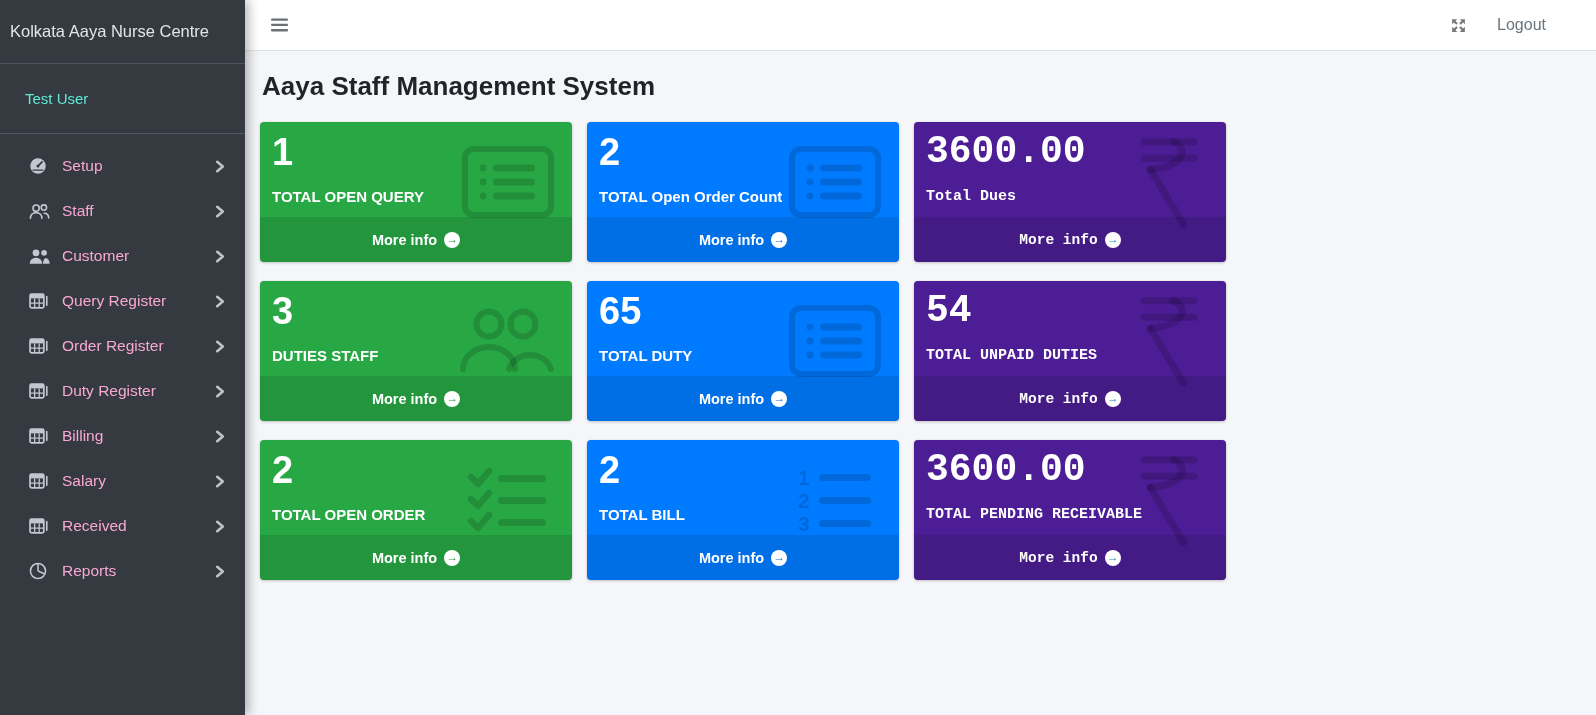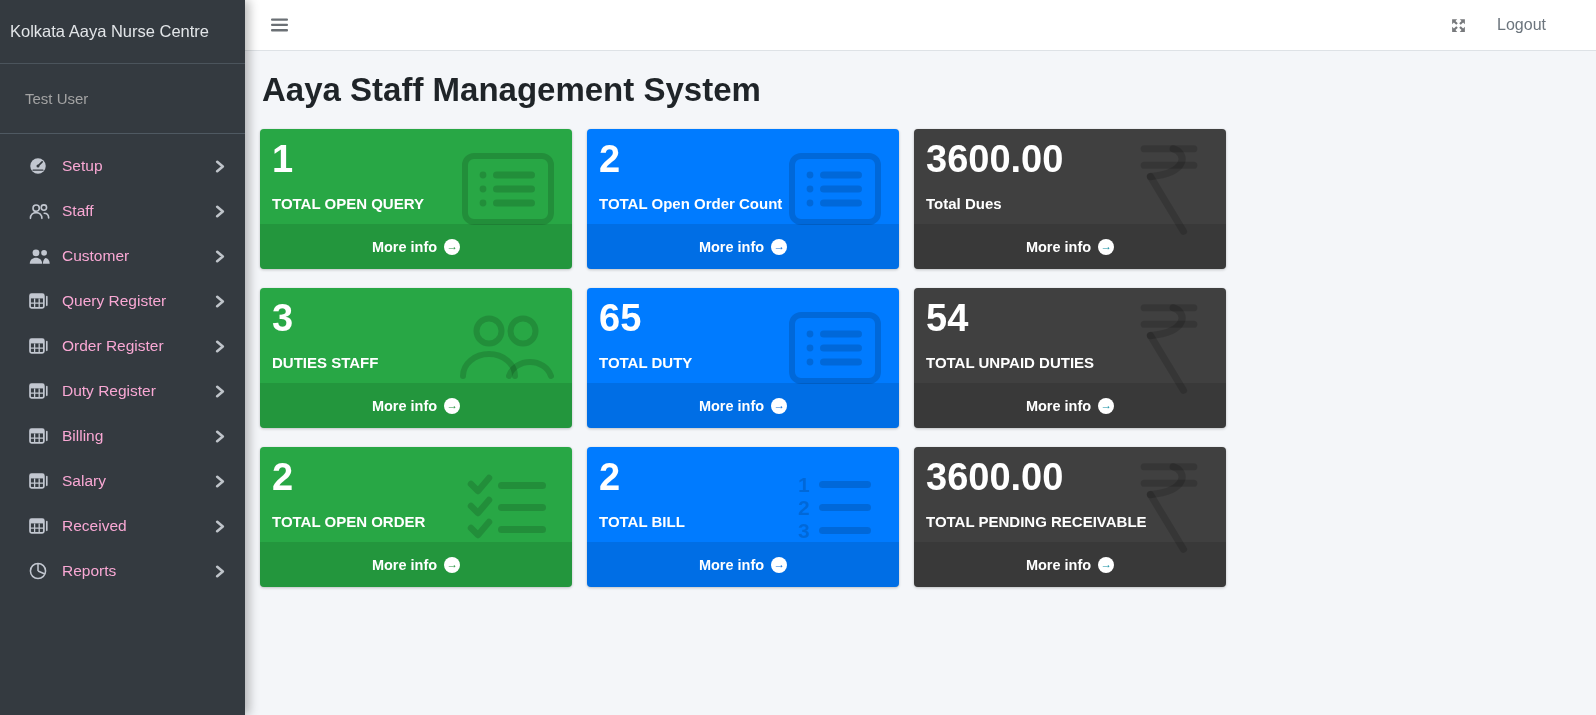--- a/index.html
+++ b/index.html
@@ -7,47 +7,47 @@
   body { font-family:"Liberation Sans", sans-serif; background:#f4f6f9; }
   .app { display:flex; width:1596px; height:715px; overflow:hidden; }
 
   
   .sidebar { width:245px; flex-shrink:0; background:#343a40; color:#c2c7d0;
              display:flex; flex-direction:column; box-shadow:4px 0 10px rgba(0,0,0,.28); z-index:5; }
   .brand { height:64px; display:flex; align-items:center; padding:0 10px;
            color:#e2e5e8; font-size:16.5px; white-space:nowrap; border-bottom:1px solid #4b545c;
            text-decoration:none; }
   .user-panel { height:70px; display:flex; align-items:center; padding-left:25px;
-                border-bottom:1px solid #4f5962; color:#a3a3a3; font-size:15px; }
+                border-bottom:1px solid #4f5962; color:#5eead4; font-size:15px; }
   .menu { padding:12px 8px; display:flex; flex-direction:column; }
   .nav-item { display:flex; align-items:center; height:40px; margin-bottom:5px;
               padding:0 12px 0 21px; color:#f9a8d4; text-decoration:none; font-size:15.5px;
               border-radius:4px; }
   .nav-icon { width:24px; margin-right:9px; display:flex; align-items:center; color:#c2c7d0; }
   .nav-label { flex:1; }
   .nav-caret { display:flex; color:#bfc4ca; }
 
   
   .main { flex:1; display:flex; flex-direction:column; min-width:0; background:#f4f6f9; }
   .topbar { height:51px; background:#fff; border-bottom:1px solid #dee2e6;
             display:flex; align-items:center; padding:0 50px 0 26px; flex-shrink:0; }
   .hamburger { background:none; border:none; cursor:pointer; display:flex; color:#6b7075; }
   .topbar-right { margin-left:auto; display:flex; align-items:center; gap:30px; }
   .fullscreen-btn { background:none; border:none; cursor:pointer; display:flex; color:#77797c; }
   .logout-link { color:#6c757d; text-decoration:none; font-size:16px; }
 
   .content { padding:14px 15px; }
-  .page-title { font-size:33px; font-weight:700; color:#1f2428; margin:6px 0 20px 2px; }
+  .page-title { font-size:26px; font-weight:700; color:#1f2428; margin:6px 0 20px 2px; }
 
   
   .grid { display:grid; grid-template-columns:repeat(3,312px); column-gap:15px; row-gap:19px; }
   .small-box { position:relative; height:140px; border-radius:4px; color:#fff; overflow:hidden;
                display:flex; flex-direction:column;
                box-shadow:0 0 1px rgba(0,0,0,.125), 0 1px 3px rgba(0,0,0,.2); }
-  .sb-green { background:#28a745; } .sb-blue { background:#007bff; } .sb-teal { background:#404040; }
+  .sb-green { background:#28a745; } .sb-blue { background:#007bff; } .sb-teal { background:#4c1d95;font-family:Liberation Mono, monospace; }
   .inner { flex:1; padding:8px 12px; position:relative; z-index:2; }
   .sb-value { font-size:38px; font-weight:700; line-height:1.18; }
   .sb-label { font-size:15px; font-weight:700; margin-top:13px; }
   .sb-icon { position:absolute; right:18px; top:24px; color:rgba(0,0,0,.15); z-index:1; display:flex; }
   .sb-icon-rupee { right:24px; top:13px; }
   .sb-footer { position:relative; z-index:3; height:45px; background:rgba(0,0,0,.1);
                display:flex; align-items:center; justify-content:center; gap:7px;
                color:#fff; text-decoration:none; font-size:14.5px; font-weight:600; }
   .more-arrow { width:16px; height:16px; border-radius:50%; background:#fff;
                 display:inline-flex; align-items:center; justify-content:center; }

